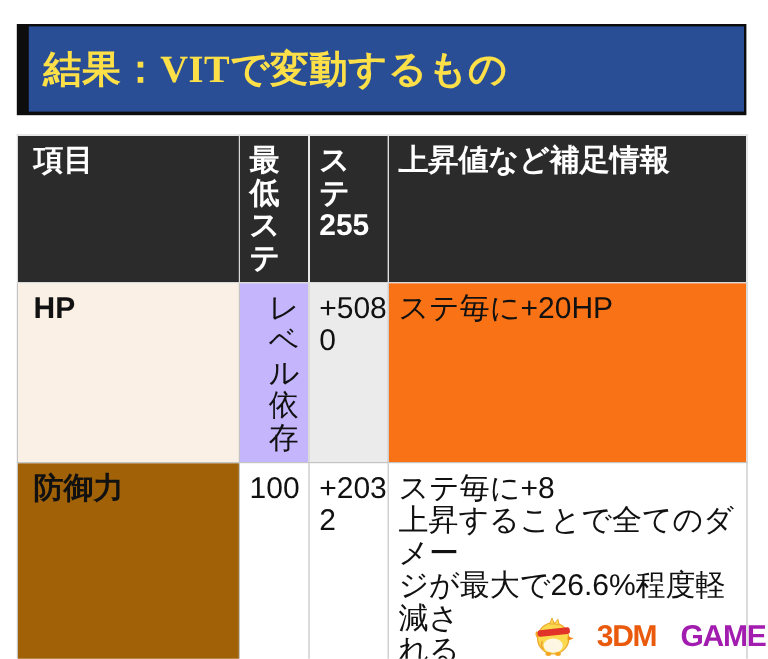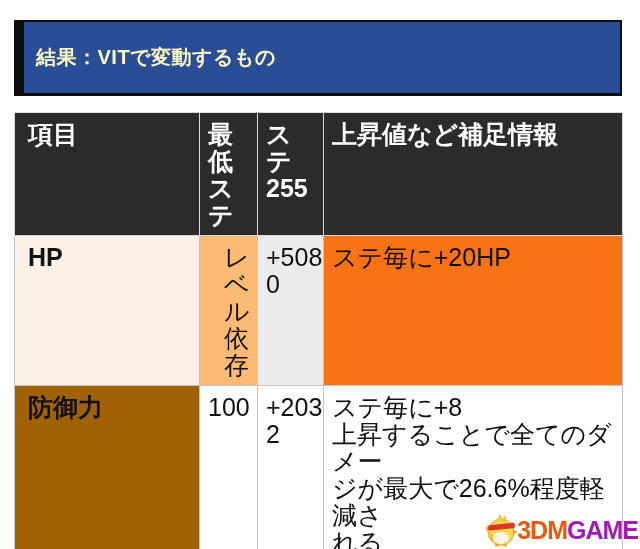--- a/index.html
+++ b/index.html
@@ -14,21 +14,21 @@
   .title-bar {
     position:absolute; left:14px; top:20px; width:608px; height:76px;
     background:#0d0d0d; box-sizing:border-box;
     padding:2px 2px 3px 10px;
   }
   .title-inner {
     width:100%; height:100%; box-sizing:border-box;
     display:flex; align-items:center; padding-left:12px;
   }
   .title-text {
-    color:#fef9c3; font-weight:bold; font-size:20px; letter-spacing:0.5px;
+    color:#fde047; font-weight:bold; font-size:32px; letter-spacing:0.5px;font-family:Liberation Serif, serif;
   }
 
   
   table.stats {
     position:absolute; left:14px; top:112px; width:608px;
     border-collapse:collapse; table-layout:fixed;
   }
   .stats th, .stats td {
     border:1px solid #c4c4c4; box-sizing:border-box;
     vertical-align:top; text-align:left;
@@ -48,20 +48,21 @@
 
   
   .logo {
     position:absolute; right:2px; bottom:1px;
     display:flex; align-items:center;
   }
   .logo svg { display:block; margin-right:-3px; }
   .logo-text {
     font-size:25px; font-weight:bold; letter-spacing:-1px;
     text-shadow:0 0 2px #ffffff;
+    margin-left:20px;
   }
 </style>
 </head>
 <body>
 
 <div class="title-bar" style="background-color: rgb(13, 13, 13);">
   <div class="title-inner" style="background-color: rgb(42, 78, 150);">
     <span class="title-text">結果：VITで変動するもの</span>
   </div>
 </div>
@@ -77,21 +78,21 @@
       <tr class="row-header">
     <th class="col-item" style="background-color: rgb(43, 43, 43);">項目</th>
     <th style="background-color: rgb(43, 43, 43);">最低
 ステ</th>
     <th style="background-color: rgb(43, 43, 43);">ステ
 255</th>
     <th style="background-color: rgb(43, 43, 43);">上昇値など補足情報</th>
   </tr>
   <tr class="row-0">
     <td class="col-item" style="background-color: rgb(250, 240, 230);">HP</td>
-    <td style="background-color: #fdba74; padding-left: 24px;">レベ
+    <td style="background-color: #c4b5fd; padding-left: 24px;">レベ
 ル依
 存</td>
     <td style="background-color: rgb(235, 235, 235);">+508
 0</td>
     <td style="background-color: #f97316;">ステ毎に+20HP</td>
   </tr>
   <tr class="row-1">
     <td class="col-item" style="background-color: #a16207;">防御力</td>
     <td style="background-color: rgb(255, 255, 255);">100</td>
     <td style="background-color: rgb(255, 255, 255);">+203

